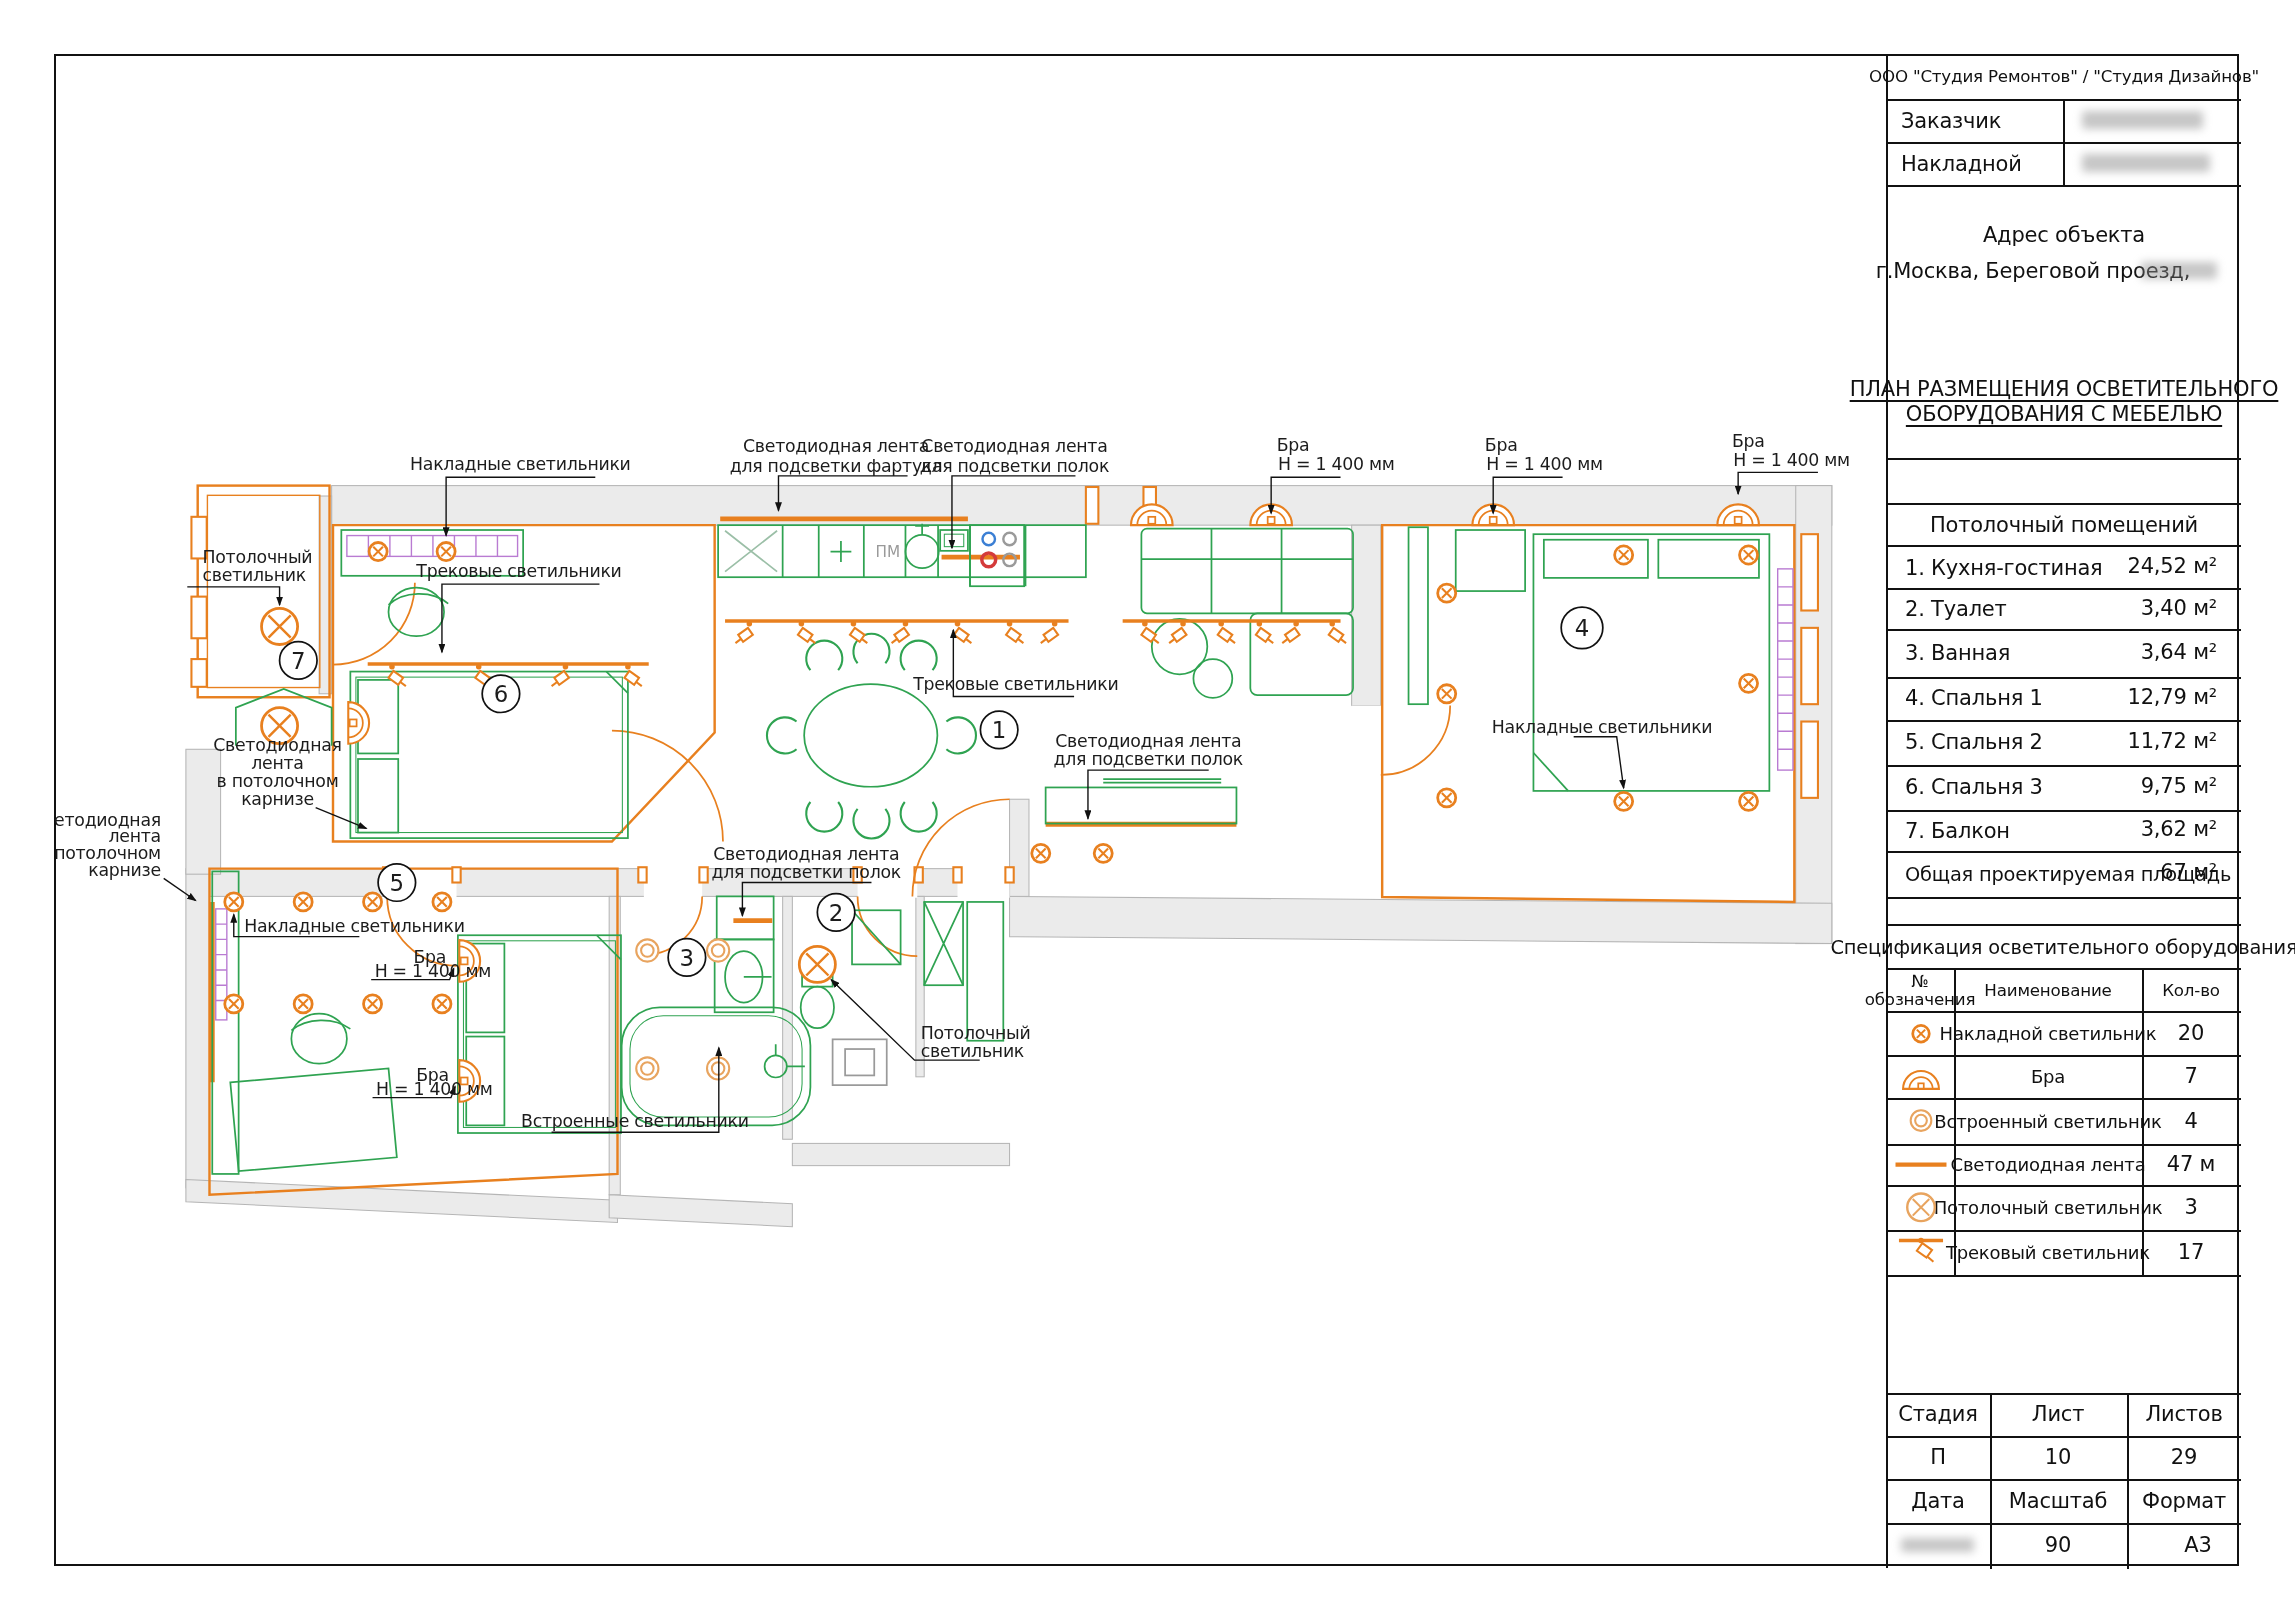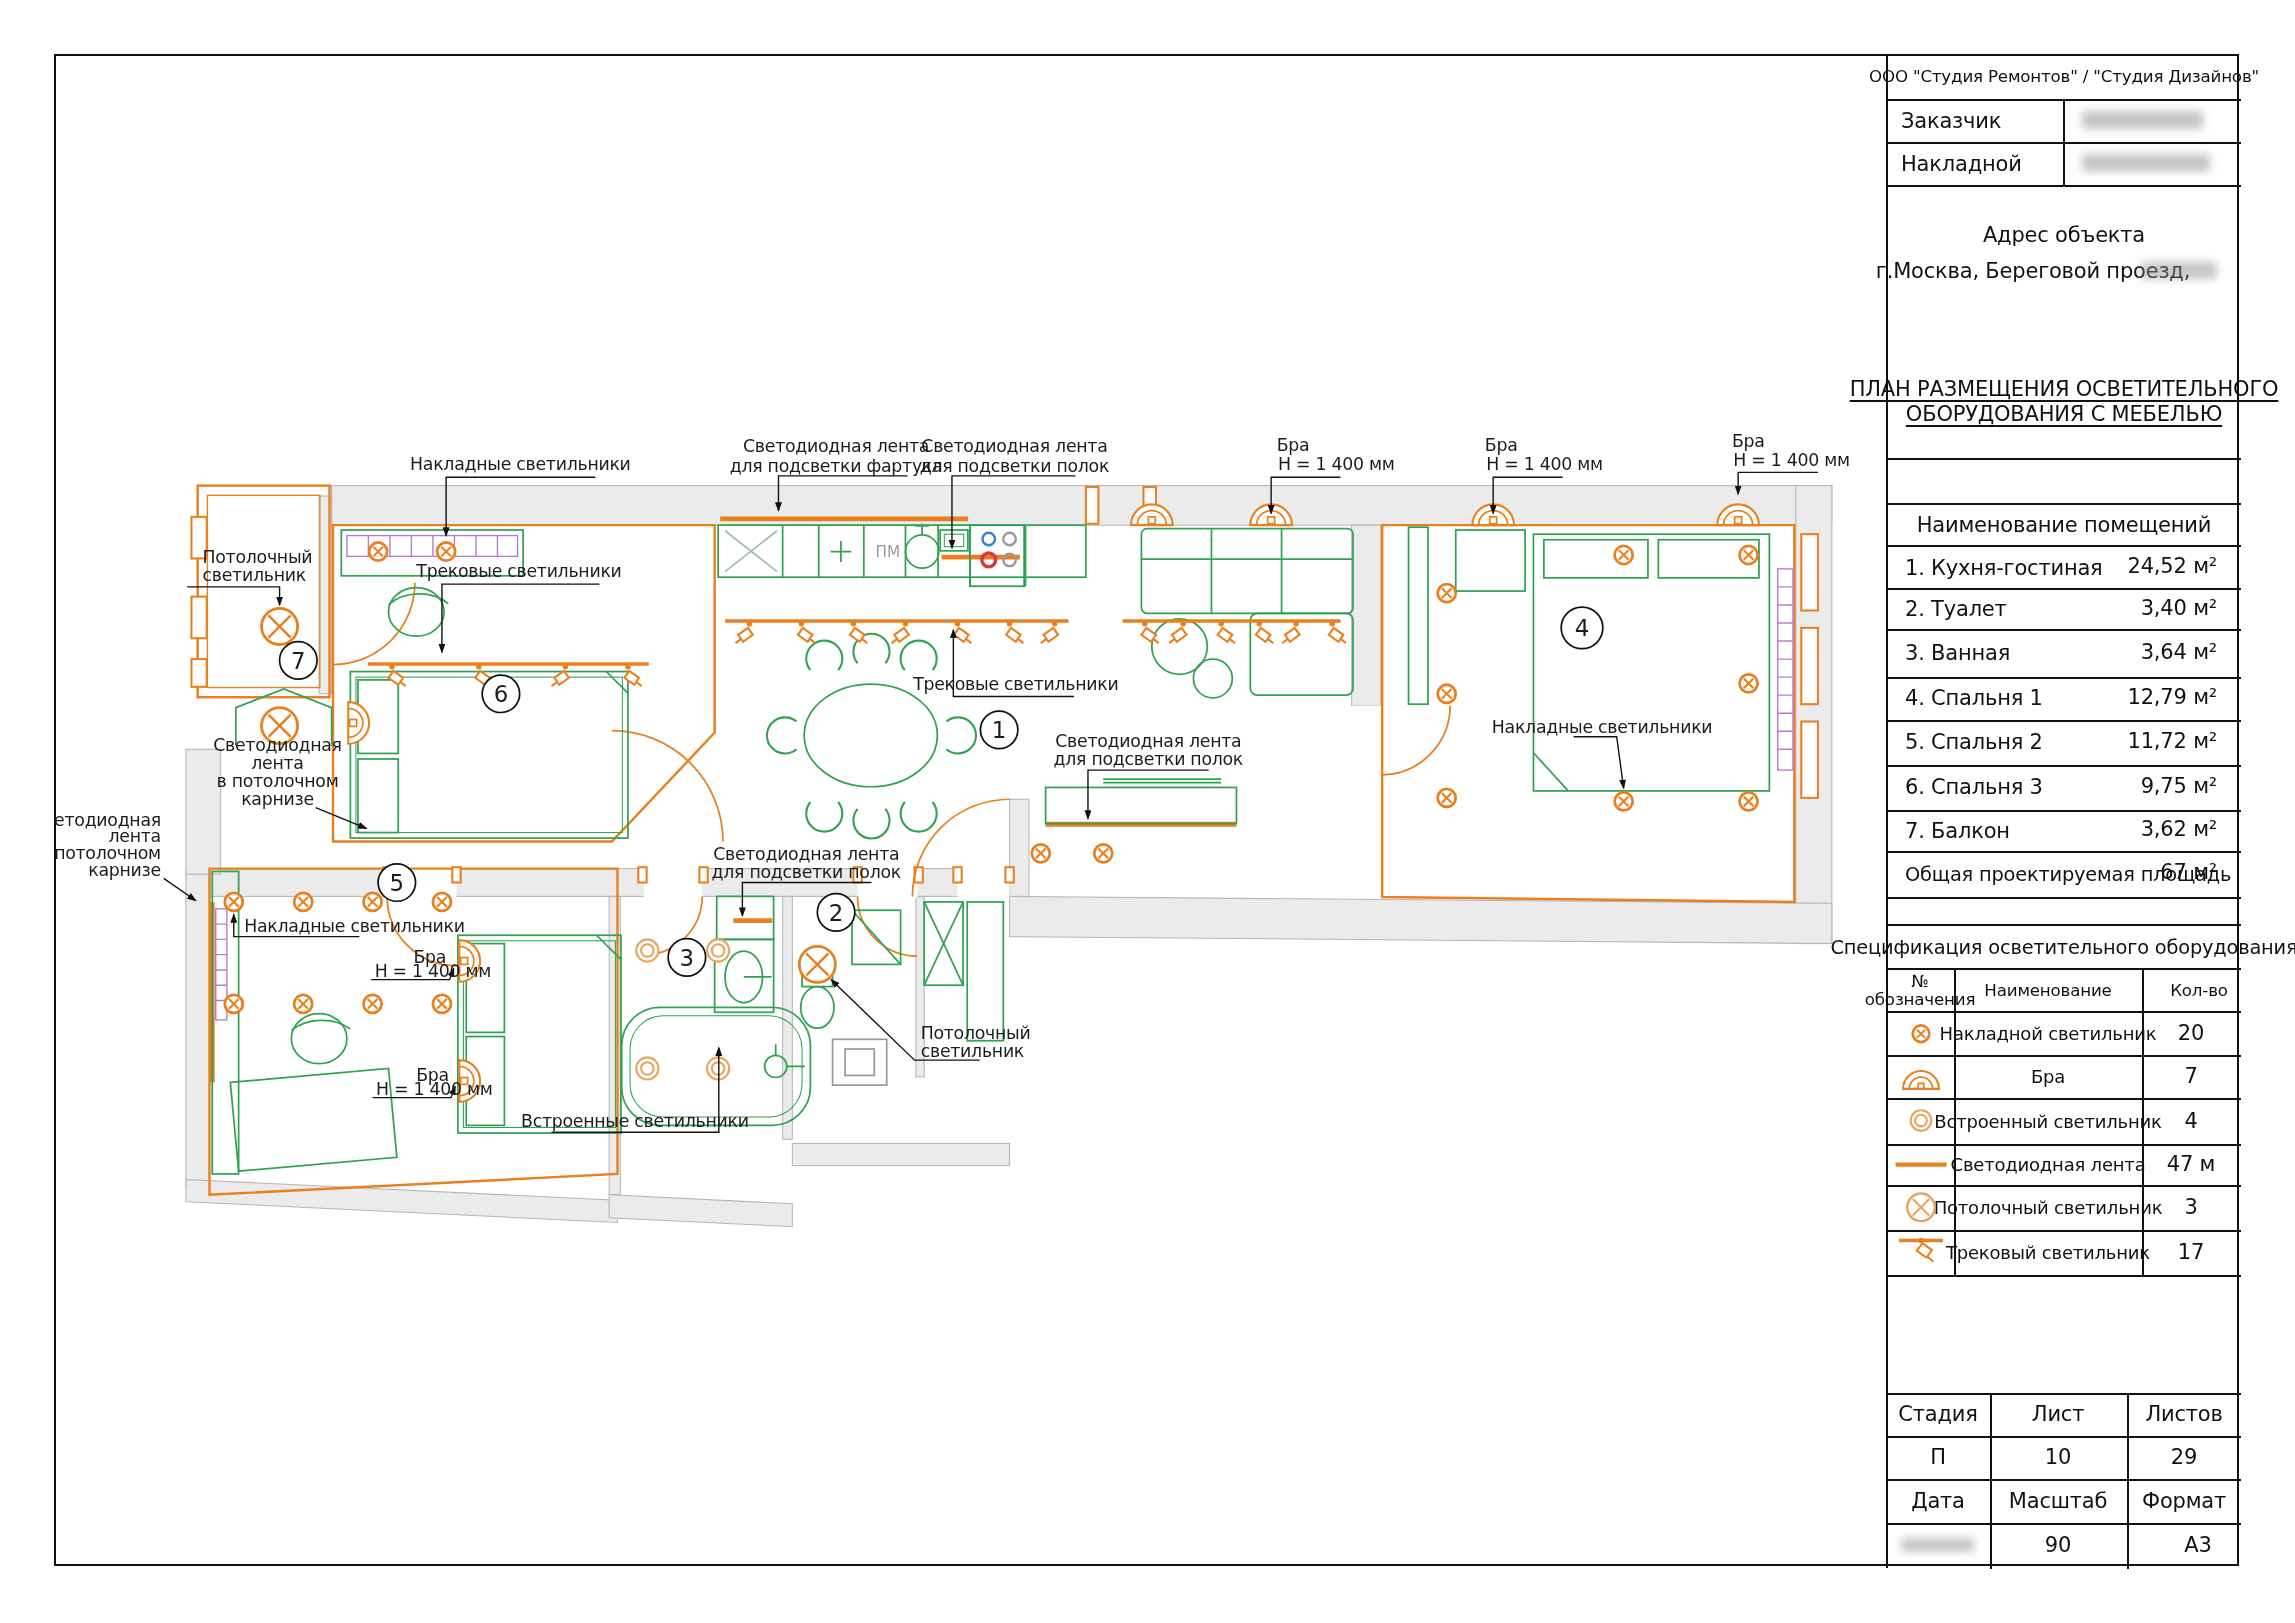--- a/index.html
+++ b/index.html
@@ -418,21 +418,21 @@
   <span class="tl" style="left:1901px;top:121px;">Заказчик</span>
   <div class="blur" style="left:2082px;top:111px;width:121px;height:18px;"></div>
   <span class="tl" style="left:1901px;top:164px;">Накладной</span>
   <div class="blur" style="left:2082px;top:154px;width:128px;height:18px;"></div>
   <span class="t" style="left:2064px;top:235px;">Адрес объекта</span>
   <span class="t" style="left:2033px;top:271px;">г.Москва, Береговой проезд,</span>
   <div class="blur" style="left:2141px;top:262px;width:76px;height:16.7px;"></div>
   <span class="t u" style="left:2064px;top:389px;">ПЛАН РАЗМЕЩЕНИЯ ОСВЕТИТЕЛЬНОГО</span>
   <span class="t u" style="left:2064px;top:414px;">ОБОРУДОВАНИЯ С МЕБЕЛЬЮ</span>
 
-  <span class="t" style="left:2064px;top:525px;">Наименование помещений</span>
+  <span class="t" style="left:2064px;top:525px;">Потолочный помещений</span>
   <span class="tl" style="left:1905px;top:568px;">1. Кухня-гостиная</span>
   <span class="tr" style="left:2217px;top:566px;">24,52 м²</span>
   <span class="tl" style="left:1905px;top:609px;">2. Туалет</span>
   <span class="tr" style="left:2217px;top:608px;">3,40 м²</span>
   <span class="tl" style="left:1905px;top:653px;text-align:center;">3. Ванная</span>
   <span class="tr" style="left:2217px;top:652px;">3,64 м²</span>
   <span class="tl" style="left:1905px;top:698px;">4. Спальня 1</span>
   <span class="tr" style="left:2217px;top:697px;">12,79 м²</span>
   <span class="tl" style="left:1905px;top:742px;text-align:right;">5. Спальня 2</span>
   <span class="tr" style="left:2217px;top:741px;">11,72 м²</span>
@@ -440,21 +440,21 @@
   <span class="tr" style="left:2217px;top:786px;">9,75 м²</span>
   <span class="tl" style="left:1905px;top:831px;">7. Балкон</span>
   <span class="tr" style="left:2217px;top:829px;">3,62 м²</span>
   <span class="tl" style="left:1905px;top:874px;font-size:19.4px;">Общая проектируемая площадь</span>
   <span class="tr" style="left:2217px;top:872px;">67 м²</span>
 
   <span class="t" style="left:2064px;top:947px;font-size:19.4px;">Спецификация осветительного оборудования</span>
   <span class="t small" style="left:1920px;top:981px;">№</span>
   <span class="t small" style="left:1920px;top:999px;">обозначения</span>
   <span class="t small" style="left:2048px;top:990px;">Наименование</span>
-  <span class="t small" style="left:2191px;top:990px;margin-left:8px;">Кол-во</span>
+  <span class="t small" style="left:2191px;top:990px;">Кол-во</span>
 
   <span class="t" style="left:2048px;top:1033px;font-size:18px;">Накладной светильник</span>
   <span class="t" style="left:2191px;top:1033px;">20</span>
   <span class="t" style="left:2048px;top:1076px;font-size:18px;">Бра</span>
   <span class="t" style="left:2191px;top:1076px;">7</span>
   <span class="t" style="left:2048px;top:1121px;font-size:18px;">Встроенный светильник</span>
   <span class="t" style="left:2191px;top:1121px;">4</span>
   <span class="t" style="left:2048px;top:1164px;font-size:18px;">Светодиодная лента</span>
   <span class="t" style="left:2191px;top:1164px;">47 м</span>
   <span class="t" style="left:2048px;top:1207px;font-size:18px;">Потолочный светильник</span>

